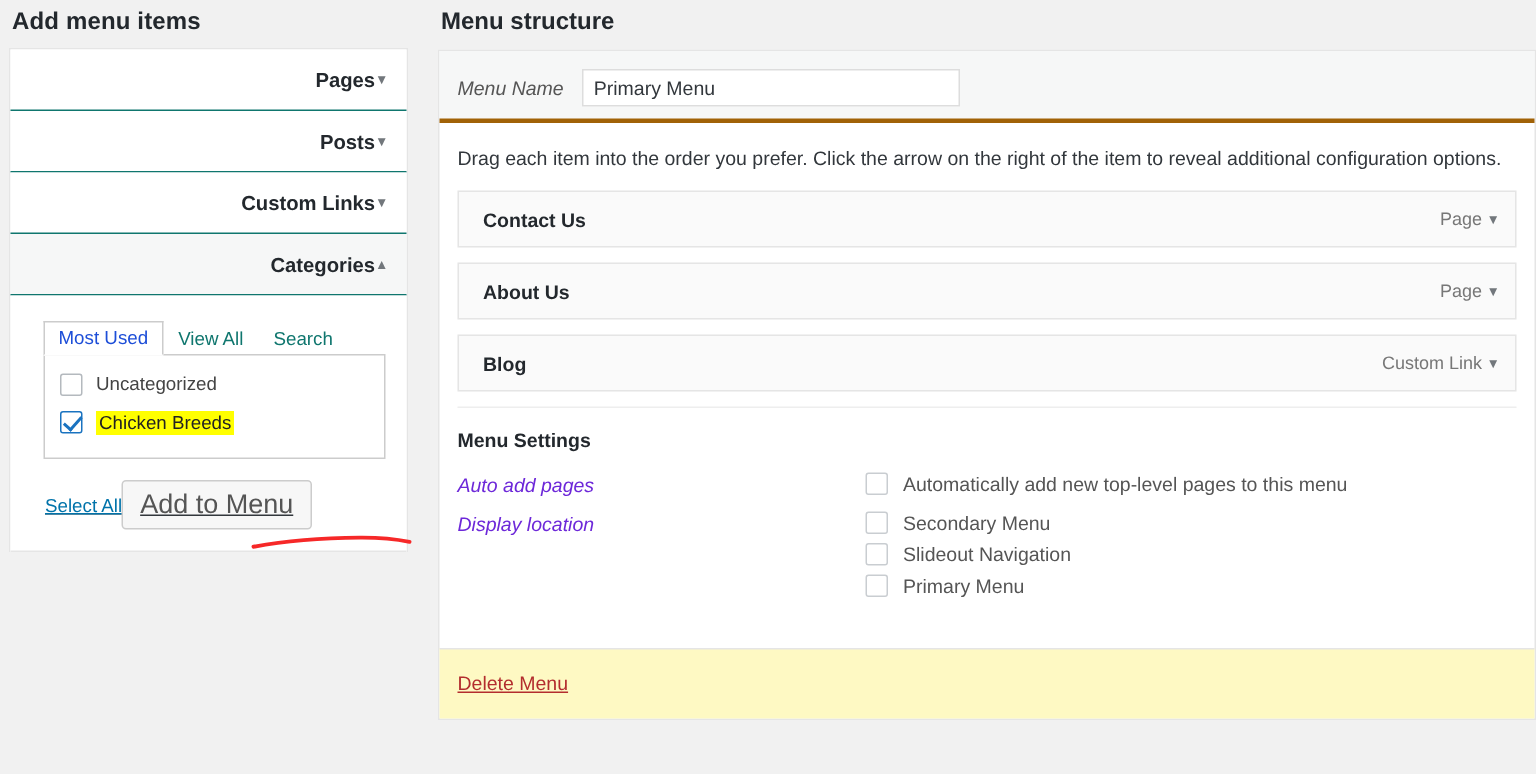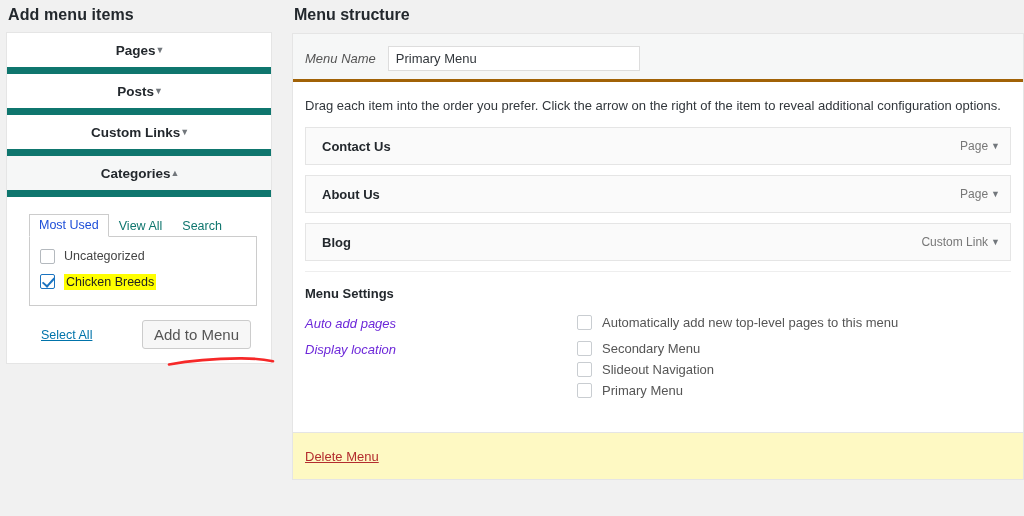--- a/index.html
+++ b/index.html
@@ -17,23 +17,23 @@
   .left-col { position: absolute; left: 0; top: 0; width: 280px; }
   .panel-title {
     font-size: 16px; font-weight: bold; color: #23282d;
     padding: 6px 0 8px 8px; letter-spacing: .1px;
   }
   .accordion {
     background: #fff; border: 1px solid #e5e5e5;
     margin: 0 8px 0 6px; border-bottom: none;
   }
   .acc-head {
-    display: flex; align-items: center; justify-content: center;
+    display: flex; align-items: center; justify-content: flex-end;
     height: 41px; padding: 0 12px 0 14px;
-    border-bottom: 7px solid #0f766e;
+    border-bottom: 1px solid #0f766e;
     background: #fff; cursor: pointer;
   }
   .acc-head.open { background: #f6f7f7; }
   .acc-label { font-size: 13.5px; font-weight: bold; color: #23282d; }
   .caret { color: #72777c; font-size: 9px; line-height: 1; }
 
   .acc-body {
     background: #fff; border-bottom: 1px solid #e5e5e5;
     padding: 16px 14px 14px 14px;
   }
@@ -62,28 +62,28 @@
   .cbx.checked { border-color: #1a73c0; }
   .cbx.checked::after {
     content: ""; position: absolute; left: 4px; top: 0px;
     width: 5px; height: 10px; border: solid #1a73c0;
     border-width: 0 2px 2px 0; transform: rotate(42deg);
   }
   .cb-label { font-size: 12.5px; color: #444; }
   .cb-label.hl { background: #ffff00; color: #222; padding: 1px 2px; }
 
   .acc-foot {
-    display: flex; align-items: center; justify-content: space-between;
-    margin: 14px 0 0 20px; padding-right: 6px;
+    display: flex; align-items: center; 
+    margin: 14px 0 0 9px; padding-right: 6px; text-decoration: underline;
   }
   .link-blue {
     font-size: 12.5px; color: #0073aa; text-decoration: underline; cursor: pointer;
   }
   .btn {
-    font-size: 15px; color: #555; background: #f7f7f7;
+    font-size: 18px; color: #555; background: #f7f7f7;
     border: 1px solid #ccc; border-radius: 3px;
     padding: 5px 11px; cursor: pointer;
   }
   .scribble { position: absolute; left: 160px; top: 348px; pointer-events: none; }
 
   
   .right-col { position: absolute; left: 292px; top: 0; width: 732px; height: 516px; }
   .right-title {
     font-size: 16px; font-weight: bold; color: #23282d;
     padding: 6px 0 9px 2px;

